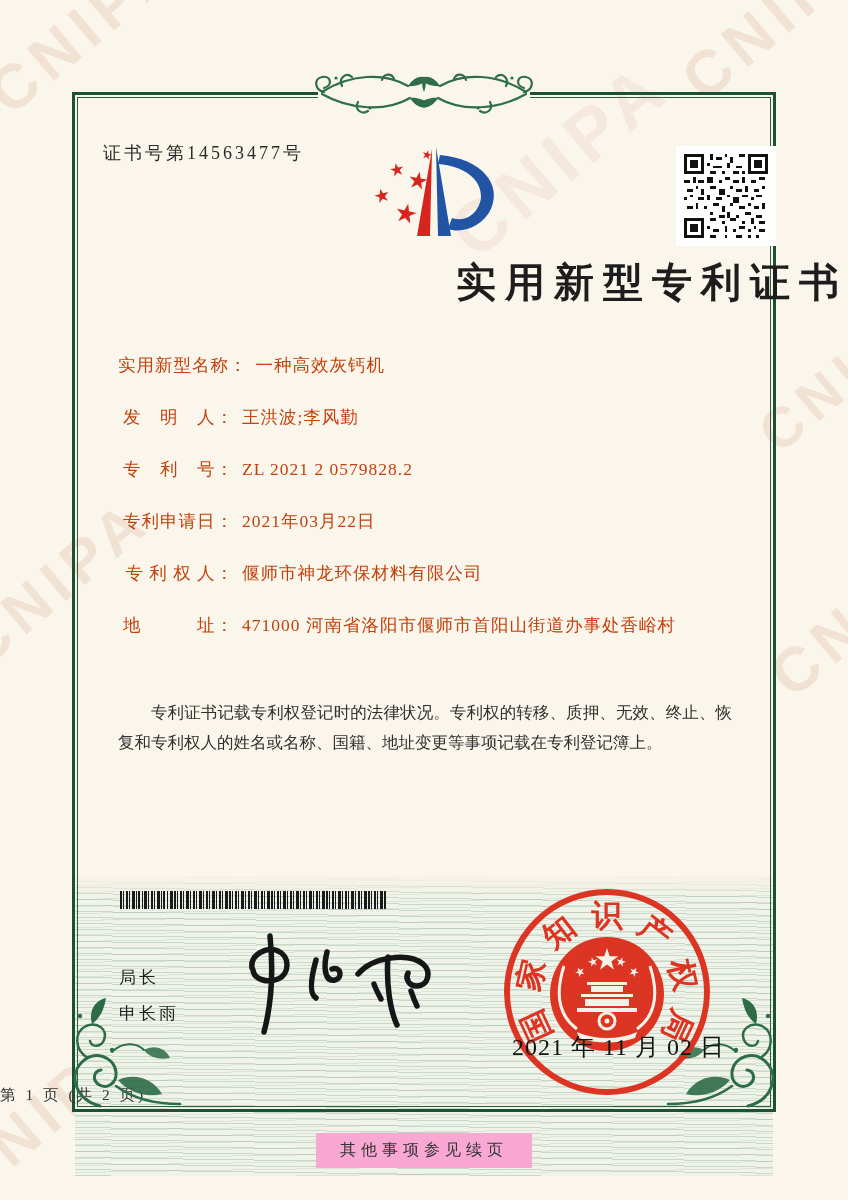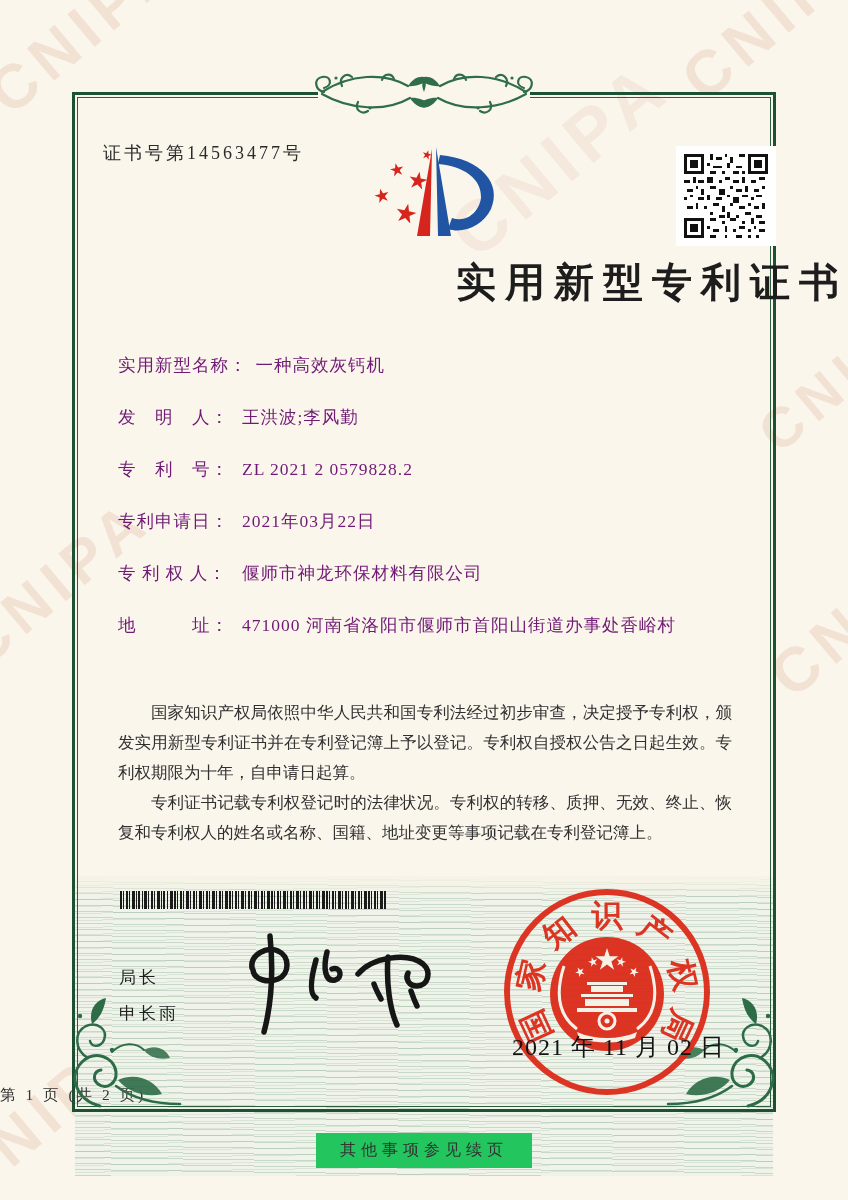--- a/index.html
+++ b/index.html
@@ -27,33 +27,33 @@
     border:3px solid #1c5233; box-sizing:border-box; pointer-events:none;
   }
   .frame-inner{position:absolute; inset:2px; border:1px solid #2a5e3d;}
   .cert-no{position:absolute; left:103px; top:141px; font-size:18px; letter-spacing:3px; color:#2b2b2b;}
   .qr-wrap{position:absolute; left:676px; top:146px; width:100px; height:100px; background:#fff;
            display:flex; align-items:center; justify-content:center;}
   .title{
     position:absolute; left:0; right:0; top:255px; text-align:right;
     font-size:40px; font-weight:700; letter-spacing:9px; color:#1d1d1d;
   }
-  .row{position:absolute; left:118px; font-size:17.5px; color:#701a75; white-space:nowrap;}
+  .row{position:absolute; left:118px; font-size:17.5px; color:#c2410c; white-space:nowrap;text-align:right;}
   .row .lbl{display:inline-block; min-width:116px; letter-spacing:1px;}
   .row .val{margin-left:8px; letter-spacing:1px;}
   .pair2{position:absolute; left:318px; top:0;}
   .paras{position:absolute; left:118px; top:698px; width:614px;
          font-size:16.5px; line-height:1.82; text-align:justify; color:#303030;}
   .paras p{margin:0; text-indent:2em;}
   .director{position:absolute; left:119px; font-size:17px; letter-spacing:3px; color:#1f1f1f;text-align:center;}
   .seal-date{position:absolute; left:512px; top:1031px; font-size:24px; letter-spacing:1px; color:#141414; z-index:7;}
   .page-info{position:absolute; left:0; right:0; top:1085px; 
              font-size:15.5px; letter-spacing:3px; color:#333;}
   .cont-note{position:absolute; left:50%; transform:translateX(-50%); top:1133px;
-             background:#22c55e; padding:7px 24px; font-size:16px; letter-spacing:5px; color:#333;}
+             background:#f9a8d4; padding:7px 24px; font-size:16px; letter-spacing:5px; color:#333;}
   .abs{position:absolute;}
   svg text{font-family:"Liberation Serif","DejaVu Serif",serif;}
 </style>
 </head>
 <body>
 
 <div class="page">
 
   <span class="wm" style="left:-30px;top:-8px;font-size:62px;">CNIPA</span>
   <span class="wm" style="left:664px;top:-22px;font-size:62px;">CNIPA</span>
@@ -272,21 +272,20 @@
     <span class="lbl">专利申请日：</span><span class="val">2021年03月22日</span>
   </div>
   <div class="row" style="top:561px;">
     <span class="lbl">专 利 权 人：</span><span class="val">偃师市神龙环保材料有限公司</span>
   </div>
   <div class="row" style="top:613px;">
     <span class="lbl">地　　　址：</span><span class="val">471000 河南省洛阳市偃师市首阳山街道办事处香峪村</span>
   </div>
 
   <div class="paras">
-    <p>国家知识产权局依照中华人民共和国专利法经过初步审查，决定授予专利权，颁发实用新型专利证书并在专利登记簿上予以登记。专利权自授权公告之日起生效。专利权期限为十年，自申请日起算。</p>
     <p>专利证书记载专利权登记时的法律状况。专利权的转移、质押、无效、终止、恢复和专利权人的姓名或名称、国籍、地址变更等事项记载在专利登记簿上。</p>
   </div>
 
   <svg class="abs" style="left:120px;top:891px;width:268px;height:18px;z-index:4;" viewBox="0 0 268 18" preserveAspectRatio="none">
     <path fill="#1a1a1a" d="M0 0h2v18h-2zM3 0h1v18h-1zM6 0h2v18h-2zM9 0h1v18h-1zM12 0h3v18h-3zM16 0h1v18h-1zM18 0h2v18h-2zM22 0h1v18h-1zM24 0h3v18h-3zM28 0h1v18h-1zM31 0h2v18h-2zM34 0h1v18h-1zM37 0h3v18h-3zM41 0h1v18h-1zM43 0h2v18h-2zM47 0h1v18h-1zM50 0h3v18h-3zM54 0h2v18h-2zM57 0h1v18h-1zM60 0h2v18h-2zM63 0h1v18h-1zM66 0h3v18h-3zM70 0h1v18h-1zM73 0h2v18h-2zM76 0h1v18h-1zM79 0h3v18h-3zM83 0h1v18h-1zM86 0h2v18h-2zM89 0h1v18h-1zM92 0h3v18h-3zM96 0h1v18h-1zM99 0h2v18h-2zM102 0h1v18h-1zM105 0h3v18h-3zM109 0h2v18h-2zM112 0h1v18h-1zM115 0h2v18h-2zM118 0h1v18h-1zM121 0h3v18h-3zM125 0h1v18h-1zM128 0h2v18h-2zM131 0h1v18h-1zM134 0h3v18h-3zM138 0h1v18h-1zM141 0h2v18h-2zM144 0h1v18h-1zM147 0h3v18h-3zM151 0h2v18h-2zM154 0h1v18h-1zM157 0h2v18h-2zM160 0h1v18h-1zM163 0h3v18h-3zM167 0h1v18h-1zM170 0h2v18h-2zM173 0h1v18h-1zM176 0h3v18h-3zM180 0h1v18h-1zM183 0h2v18h-2zM186 0h1v18h-1zM189 0h3v18h-3zM193 0h1v18h-1zM196 0h2v18h-2zM199 0h1v18h-1zM202 0h3v18h-3zM206 0h2v18h-2zM209 0h1v18h-1zM212 0h2v18h-2zM215 0h1v18h-1zM218 0h3v18h-3zM222 0h1v18h-1zM225 0h2v18h-2zM228 0h1v18h-1zM231 0h3v18h-3zM235 0h1v18h-1zM238 0h2v18h-2zM241 0h1v18h-1zM244 0h3v18h-3zM248 0h2v18h-2zM251 0h1v18h-1zM254 0h2v18h-2zM257 0h1v18h-1zM260 0h3v18h-3zM264 0h2v18h-2z"></path>
   </svg>
 
   <div class="director" style="top:966px;">局长</div>
   <div class="director" style="top:1002px;">申长雨</div>
 

